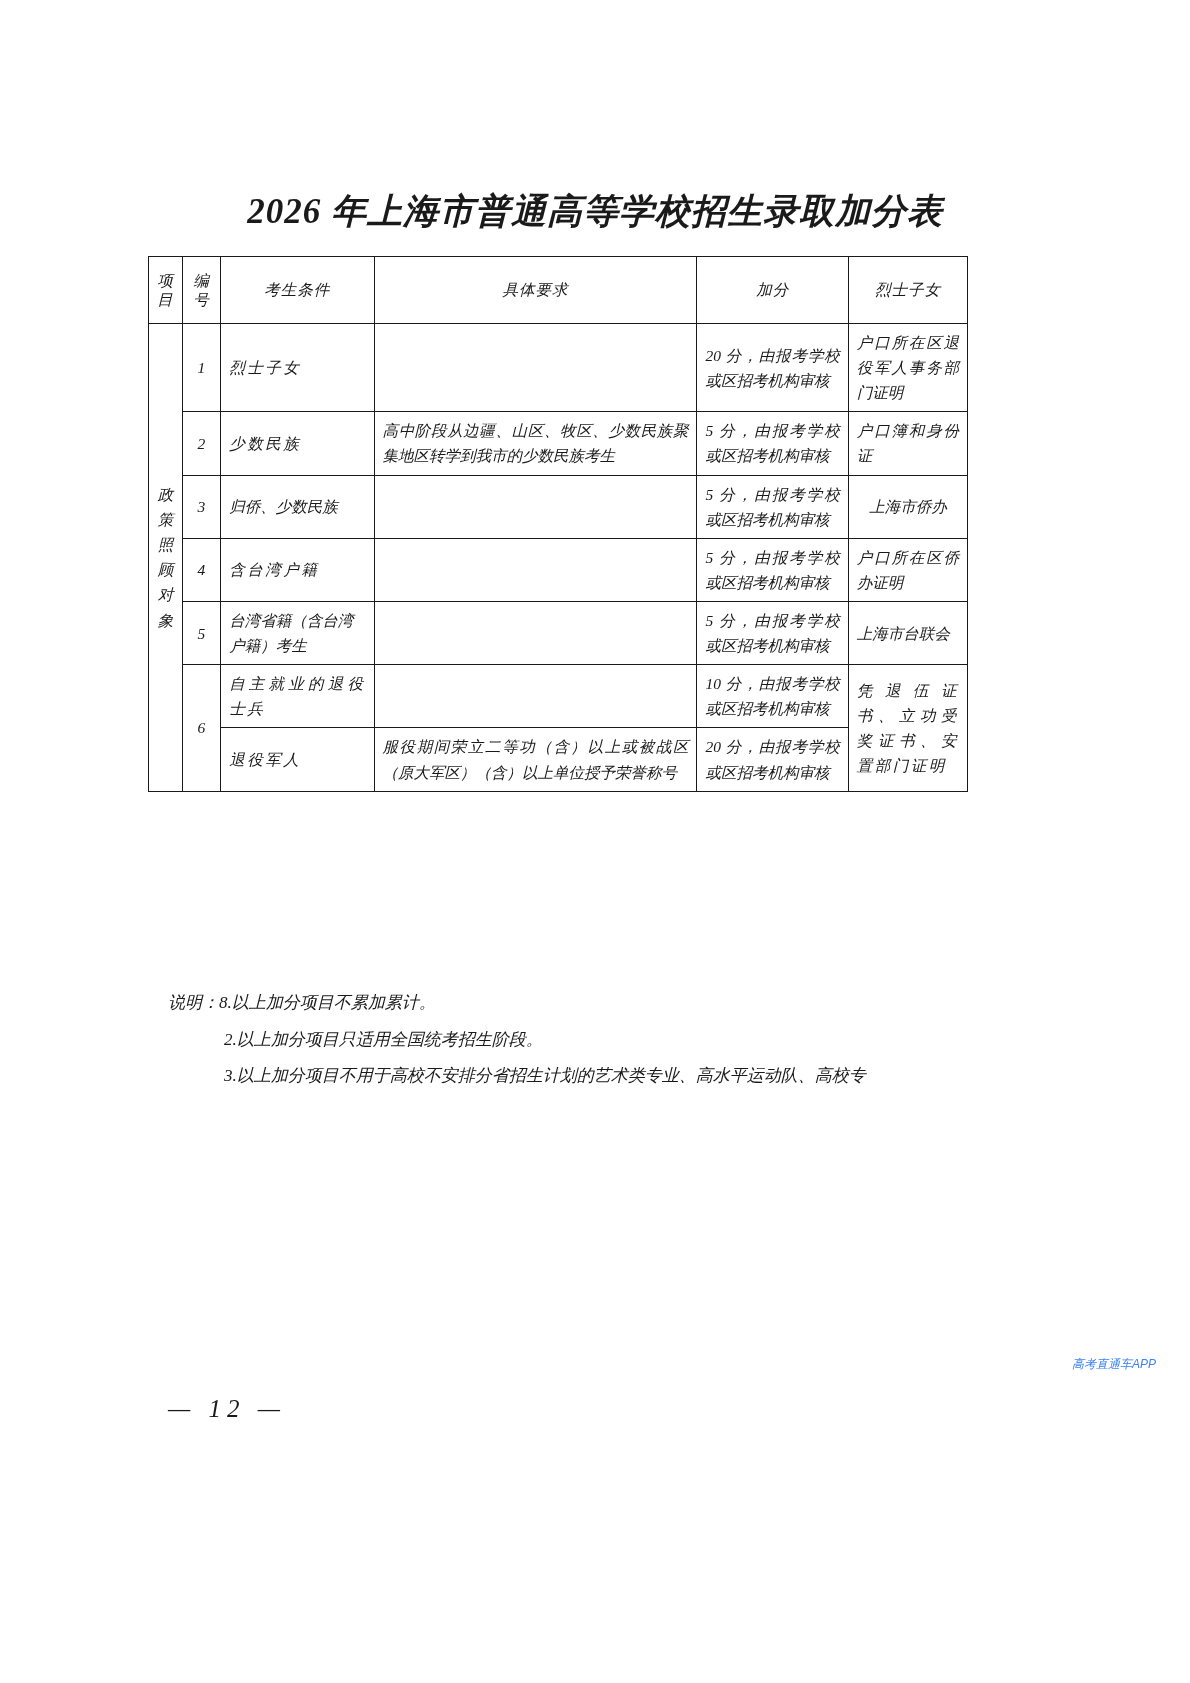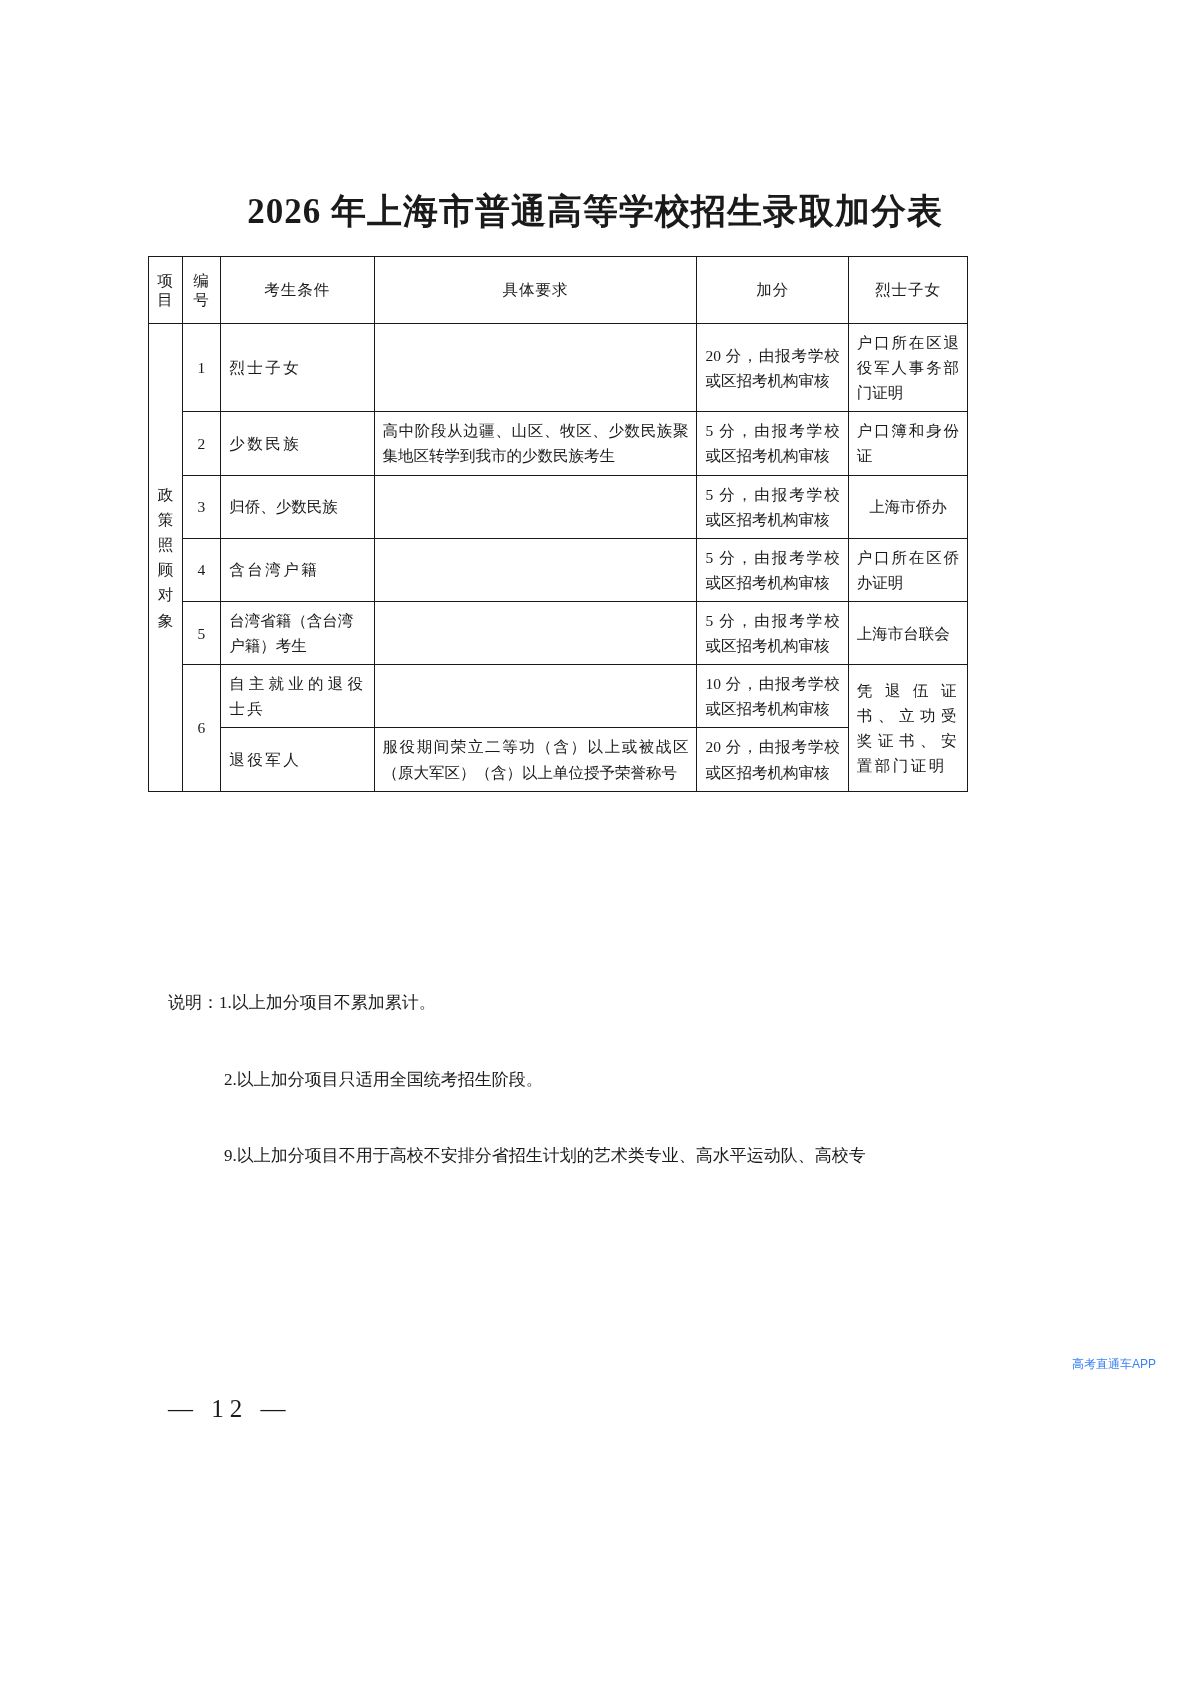--- a/index.html
+++ b/index.html
@@ -13,20 +13,21 @@
     position: relative;
     font-family: "Liberation Serif", "DejaVu Serif", serif;
     color: #1a1a1a;
     overflow: hidden;
   }
   .page {
     position: absolute;
     top: 0; left: 0;
     width: 1190px;
     height: 1411px;
+    font-style: italic;
   }
   .doc-title {
     position: absolute;
     top: 188px;
     left: 0;
     width: 1190px;
     text-align: center;
     font-size: 35px;
     font-weight: bold;
     letter-spacing: 1px;
@@ -84,21 +85,21 @@
   .notes {
     position: absolute;
     top: 985px;
     left: 168px;
     width: 830px;
     font-size: 17px;
     line-height: 2.15;
     font-family: "Liberation Serif", "DejaVu Serif", serif;
   }
   .notes .line { white-space: pre-wrap; }
-  .notes .indent { padding-left: 56px; margin-top: 40px; }
+  .notes .indent { padding-left: 56px; }
   .notes .indent2 { padding-left: 84px; }
 
   
   .page-number {
     position: absolute;
     top: 1395px;
     left: 168px;
     font-size: 25px;
     letter-spacing: 6px;
     font-family: "Liberation Serif", "DejaVu Serif", serif;
@@ -202,22 +203,22 @@
 
       <tr>
         <td class="cell-left spaced">退役军人</td>
         <td class="cell-justify">服役期间荣立二等功（含）以上或被战区（原大军区）（含）以上单位授予荣誉称号</td>
         <td class="cell-justify">20 分，由报考学校或区招考机构审核</td>
       </tr>
     </tbody>
   </table>
 
   <div class="notes">
-    <div class="line"><span>说明：</span><span>1.以上加分项目不累加累计。</span></div>
+    <div class="line"><span>说明：</span><span>8.以上加分项目不累加累计。</span></div>
     <div class="line indent"><span>2.以上加分项目只适用全国统考招生阶段。</span></div>
-    <div class="line indent"><span>9.以上加分项目不用于高校不安排分省招生计划的艺术类专业、高水平运动队、高校专</span></div>
+    <div class="line indent"><span>3.以上加分项目不用于高校不安排分省招生计划的艺术类专业、高水平运动队、高校专</span></div>
   </div>
 
   <div class="page-number">— 12 —</div>
 
   <div class="watermark">高考直通车APP</div>
 
 </div>
 
 </body></html>

